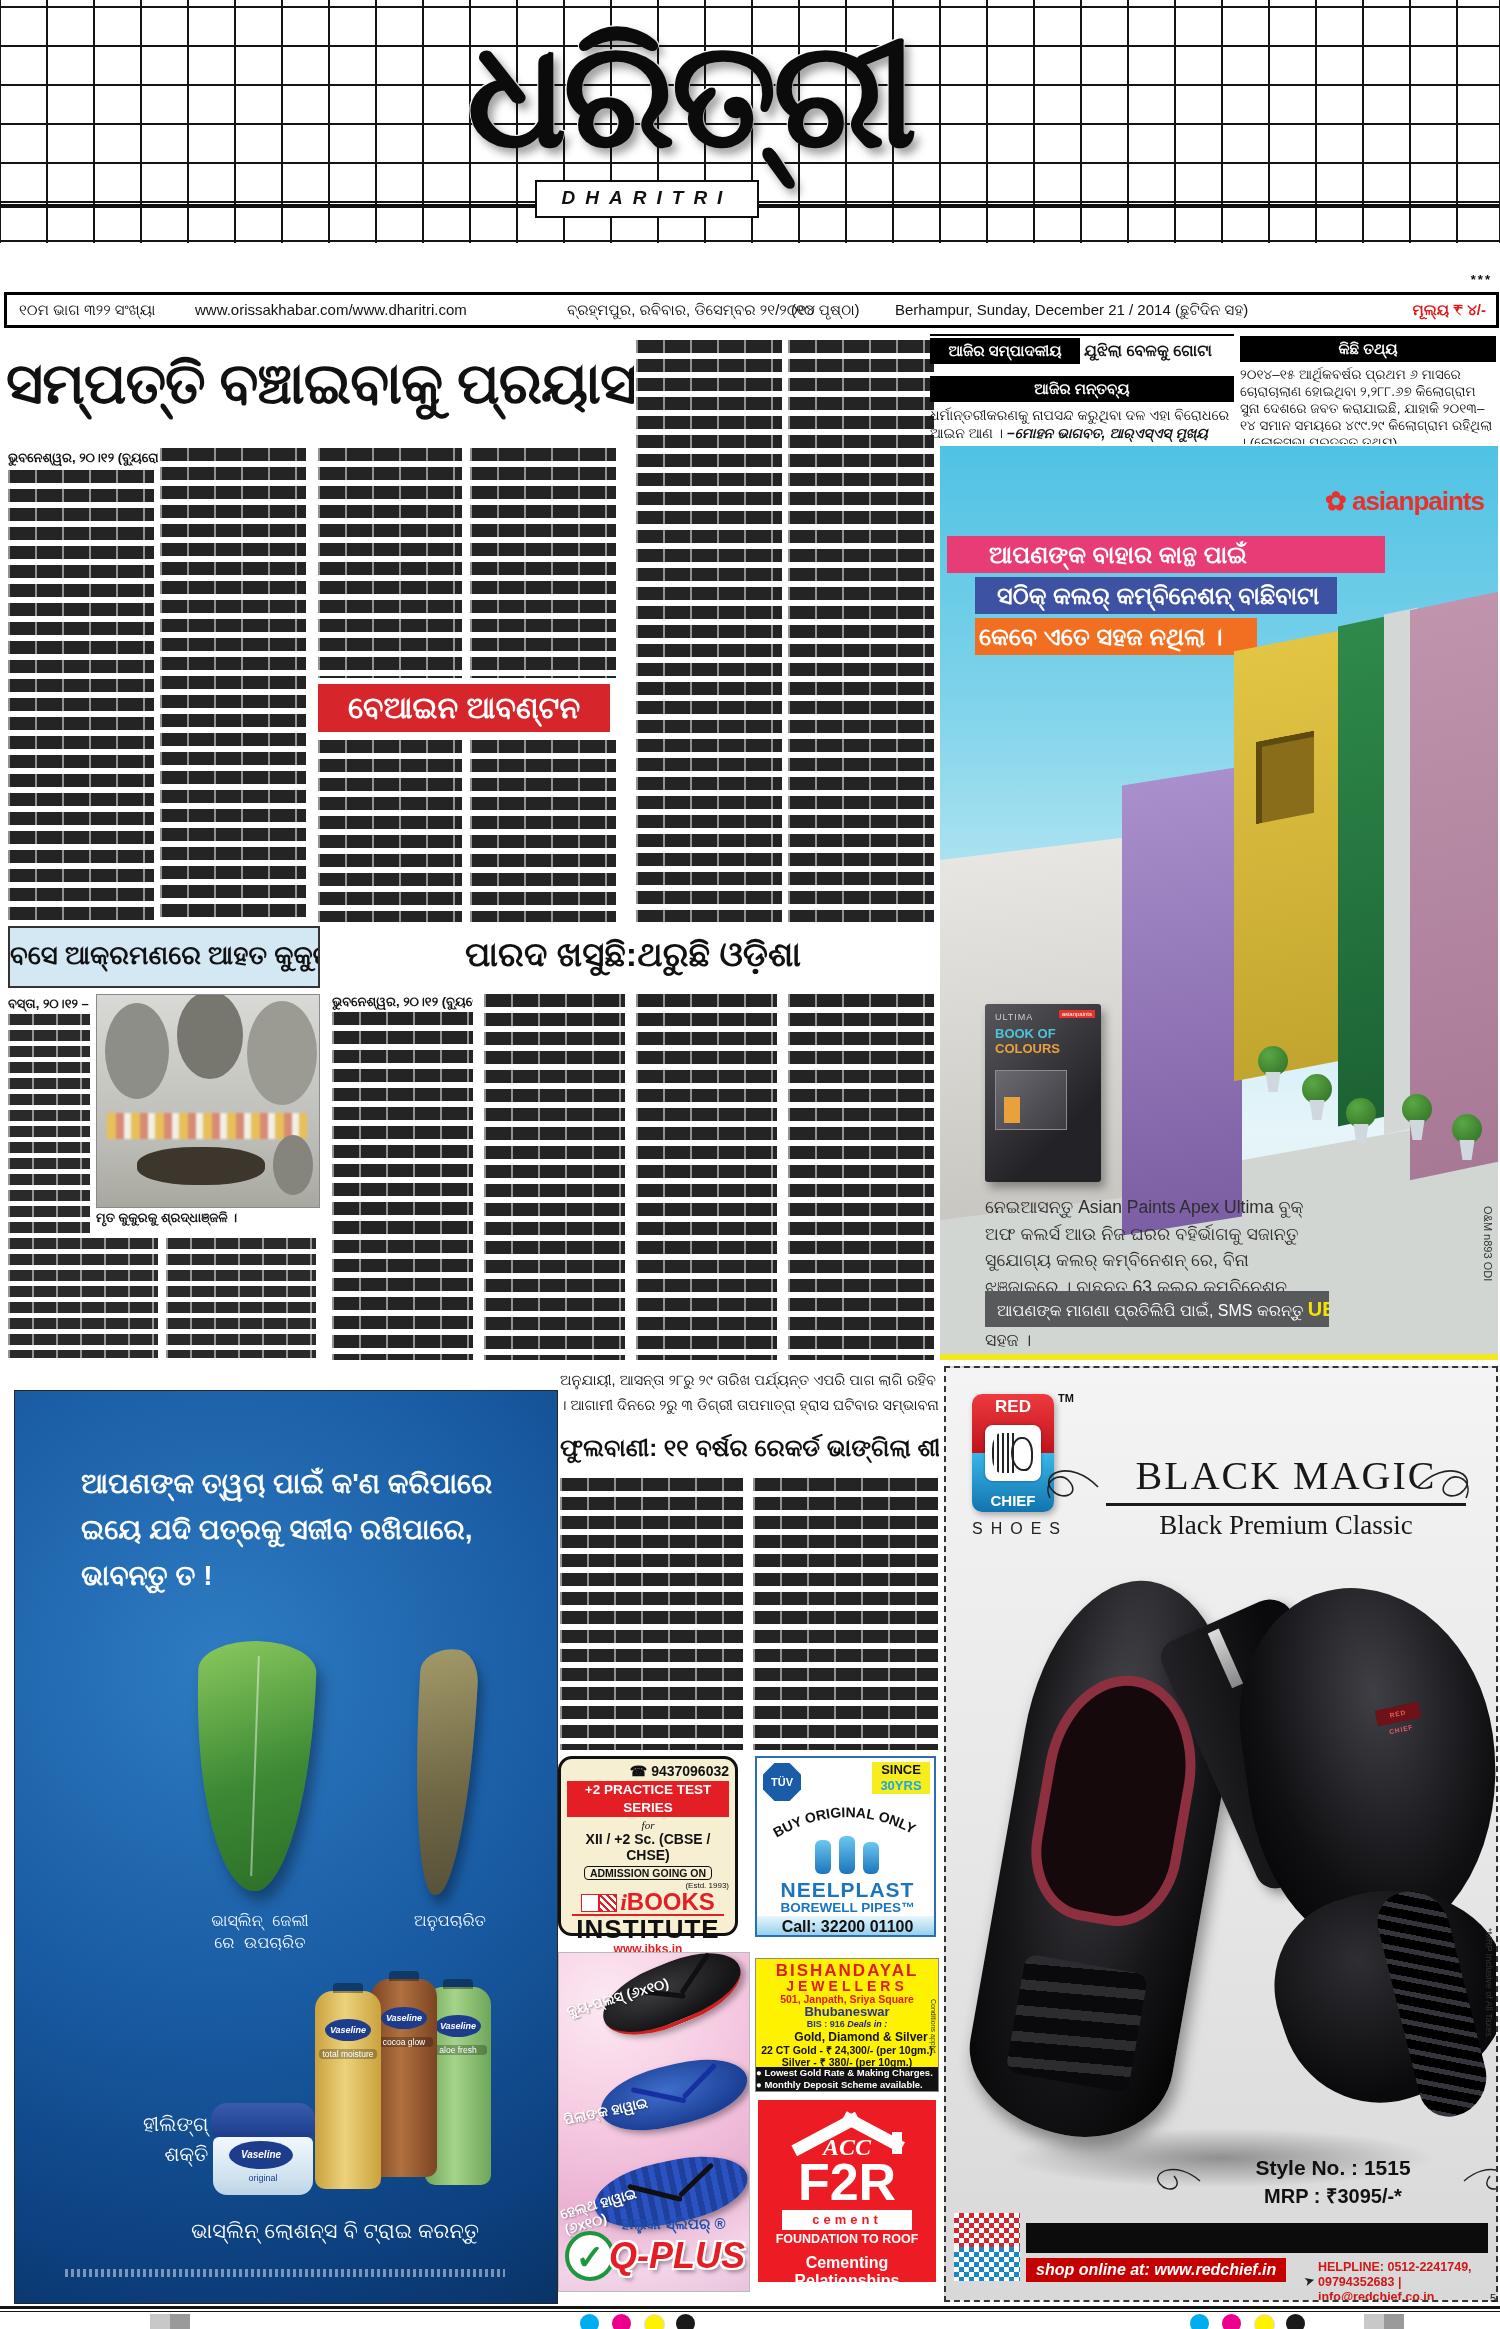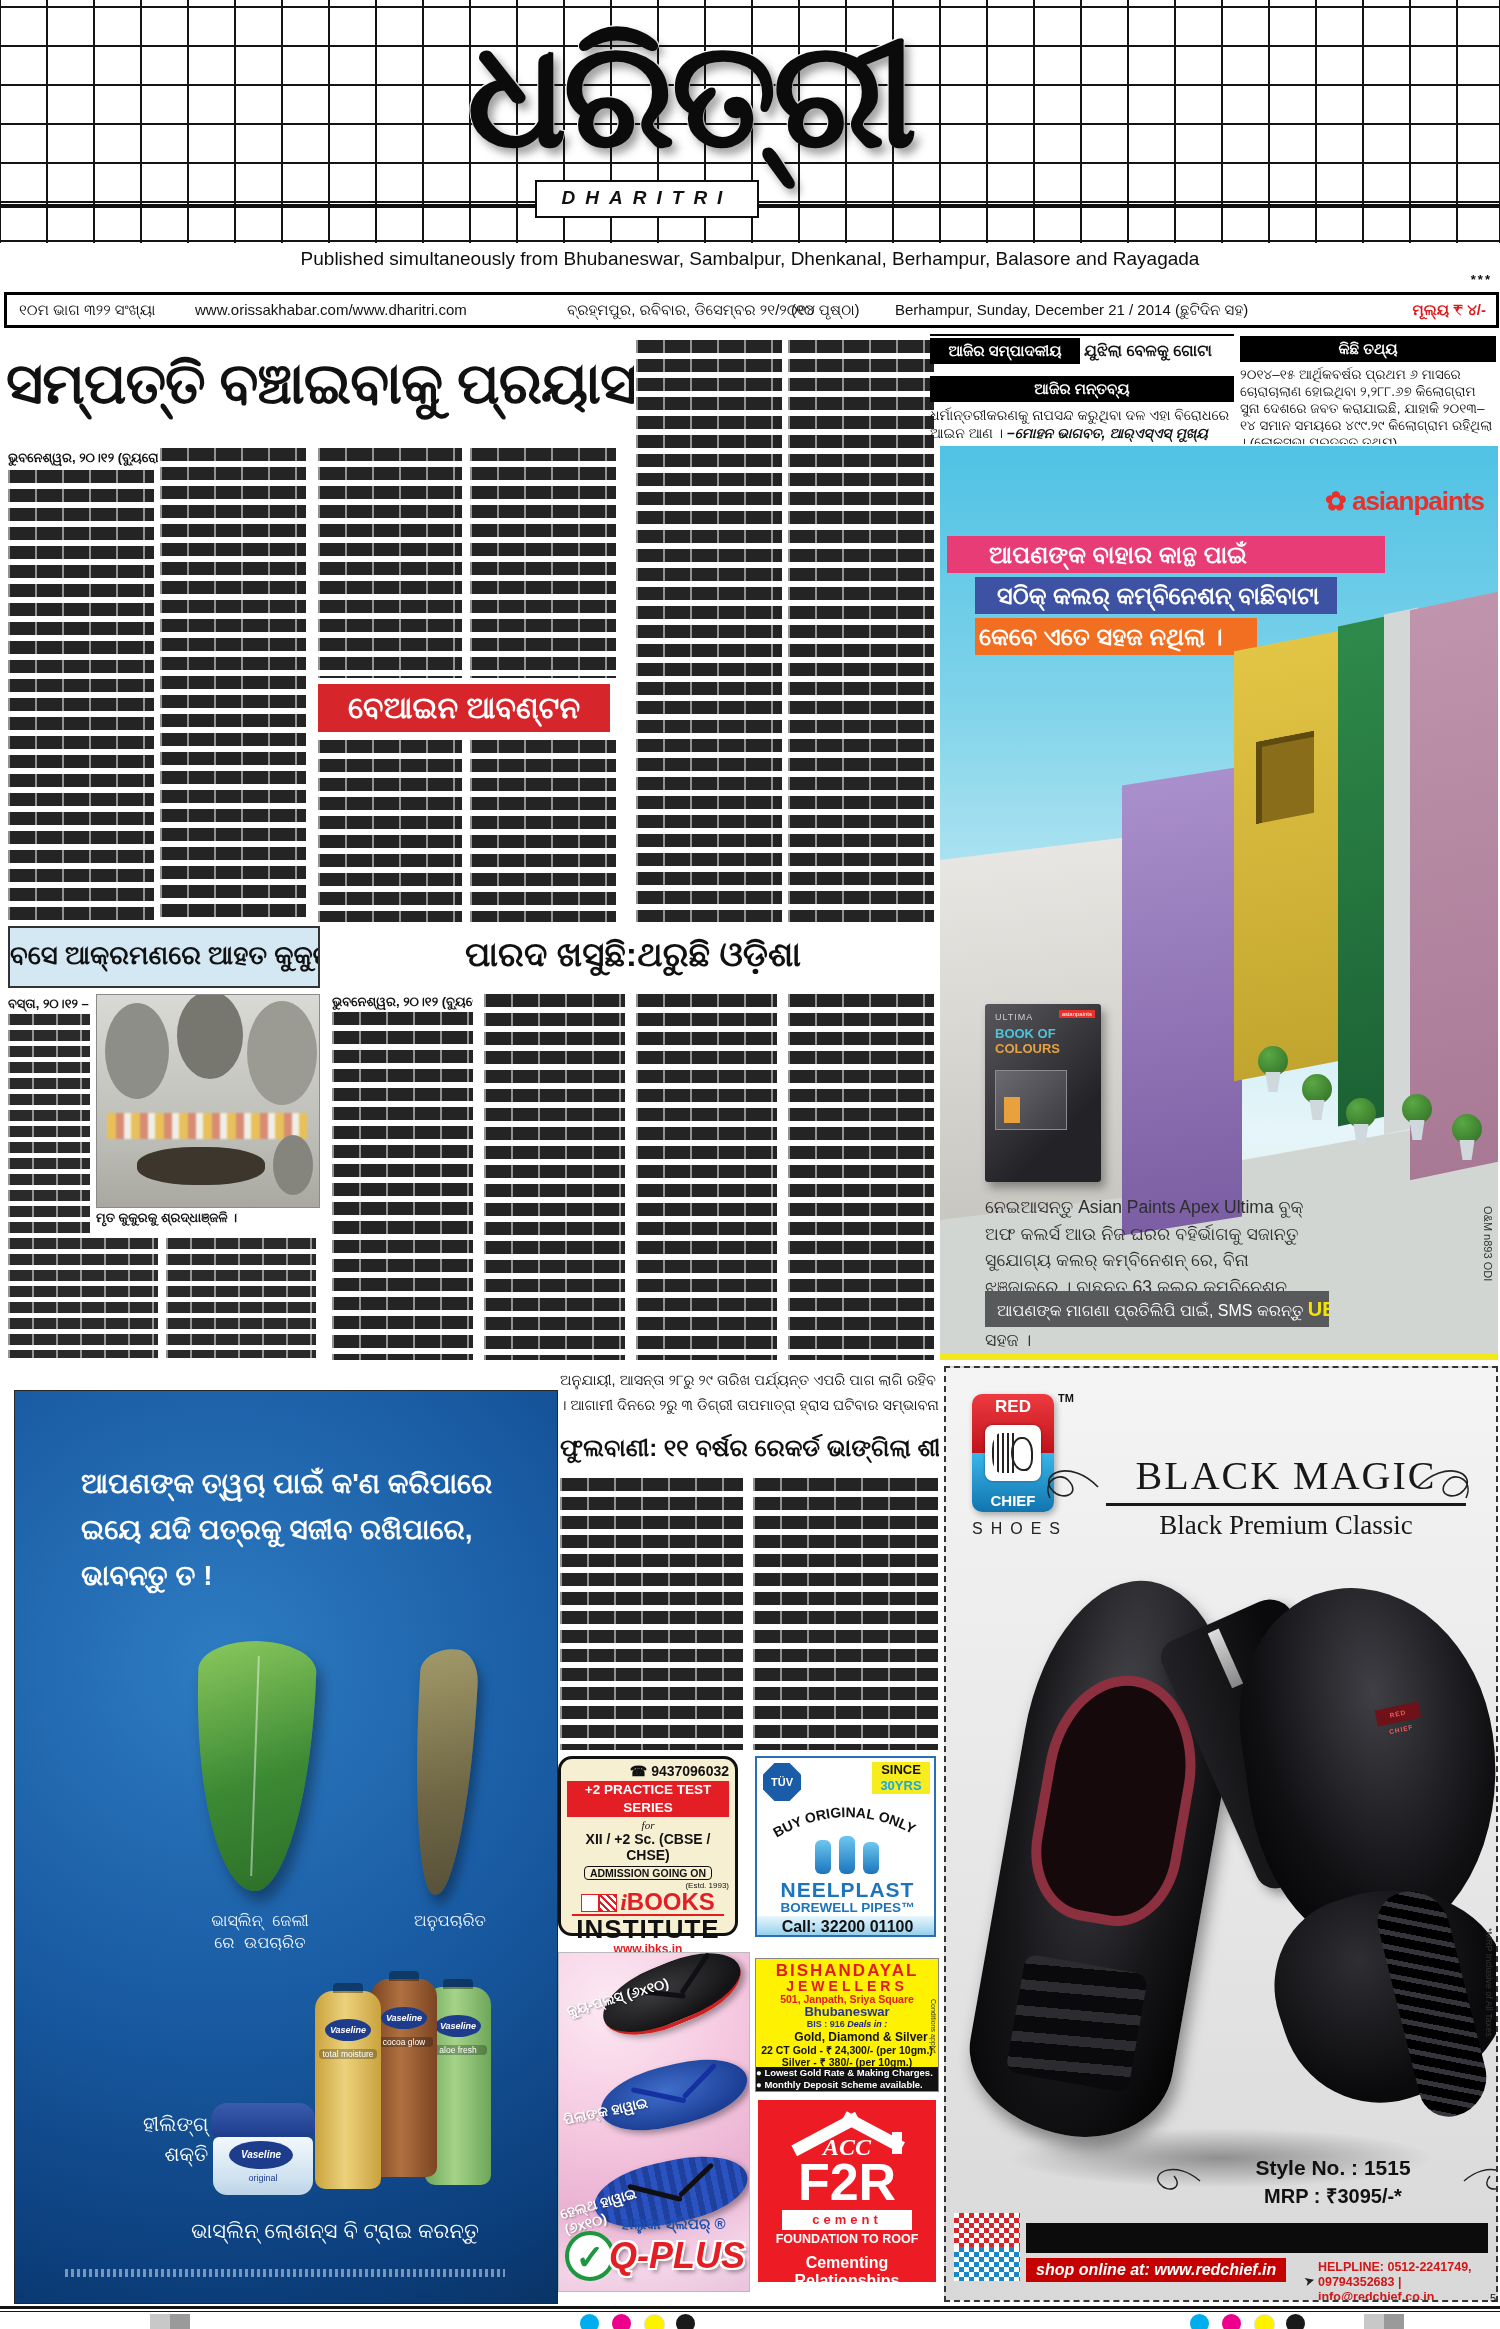--- a/index.html
+++ b/index.html
@@ -285,21 +285,20 @@
 </style>
 </head>
 <body>
 
 <div class="page">
 
   <div class="abs grid"></div>
   <div class="abs mast-rule"></div>
   <div class="abs logo-odia">ଧରିତ୍ରୀ</div>
   <div class="abs dharitri-box">DHARITRI</div>
-  <div class="abs published">Published simultaneously from Bhubaneswar, Sambalpur, Dhenkanal, Berhampur, Balasore and Rayagada</div>
   <div class="abs stars">***</div>
 
   <div class="abs datebar">
     <span class="db-edition">୧୦ମ ଭାଗ ୩୨୨ ସଂଖ୍ୟା</span>
     <span class="db-site">www.orissakhabar.com/www.dharitri.com</span>
     <span class="db-odia">ବ୍ରହ୍ମପୁର, ରବିବାର, ଡିସେମ୍ବର ୨୧/୨୦୧୪</span>
     <span class="db-pages">(୧୦ ପୃଷ୍ଠା)</span>
     <span class="db-eng">Berhampur, Sunday, December 21 / 2014 (ଛୁଟିଦିନ ସହ)</span>
     <span class="db-price">ମୂଲ୍ୟ ₹ ୪/-</span>
   </div>

